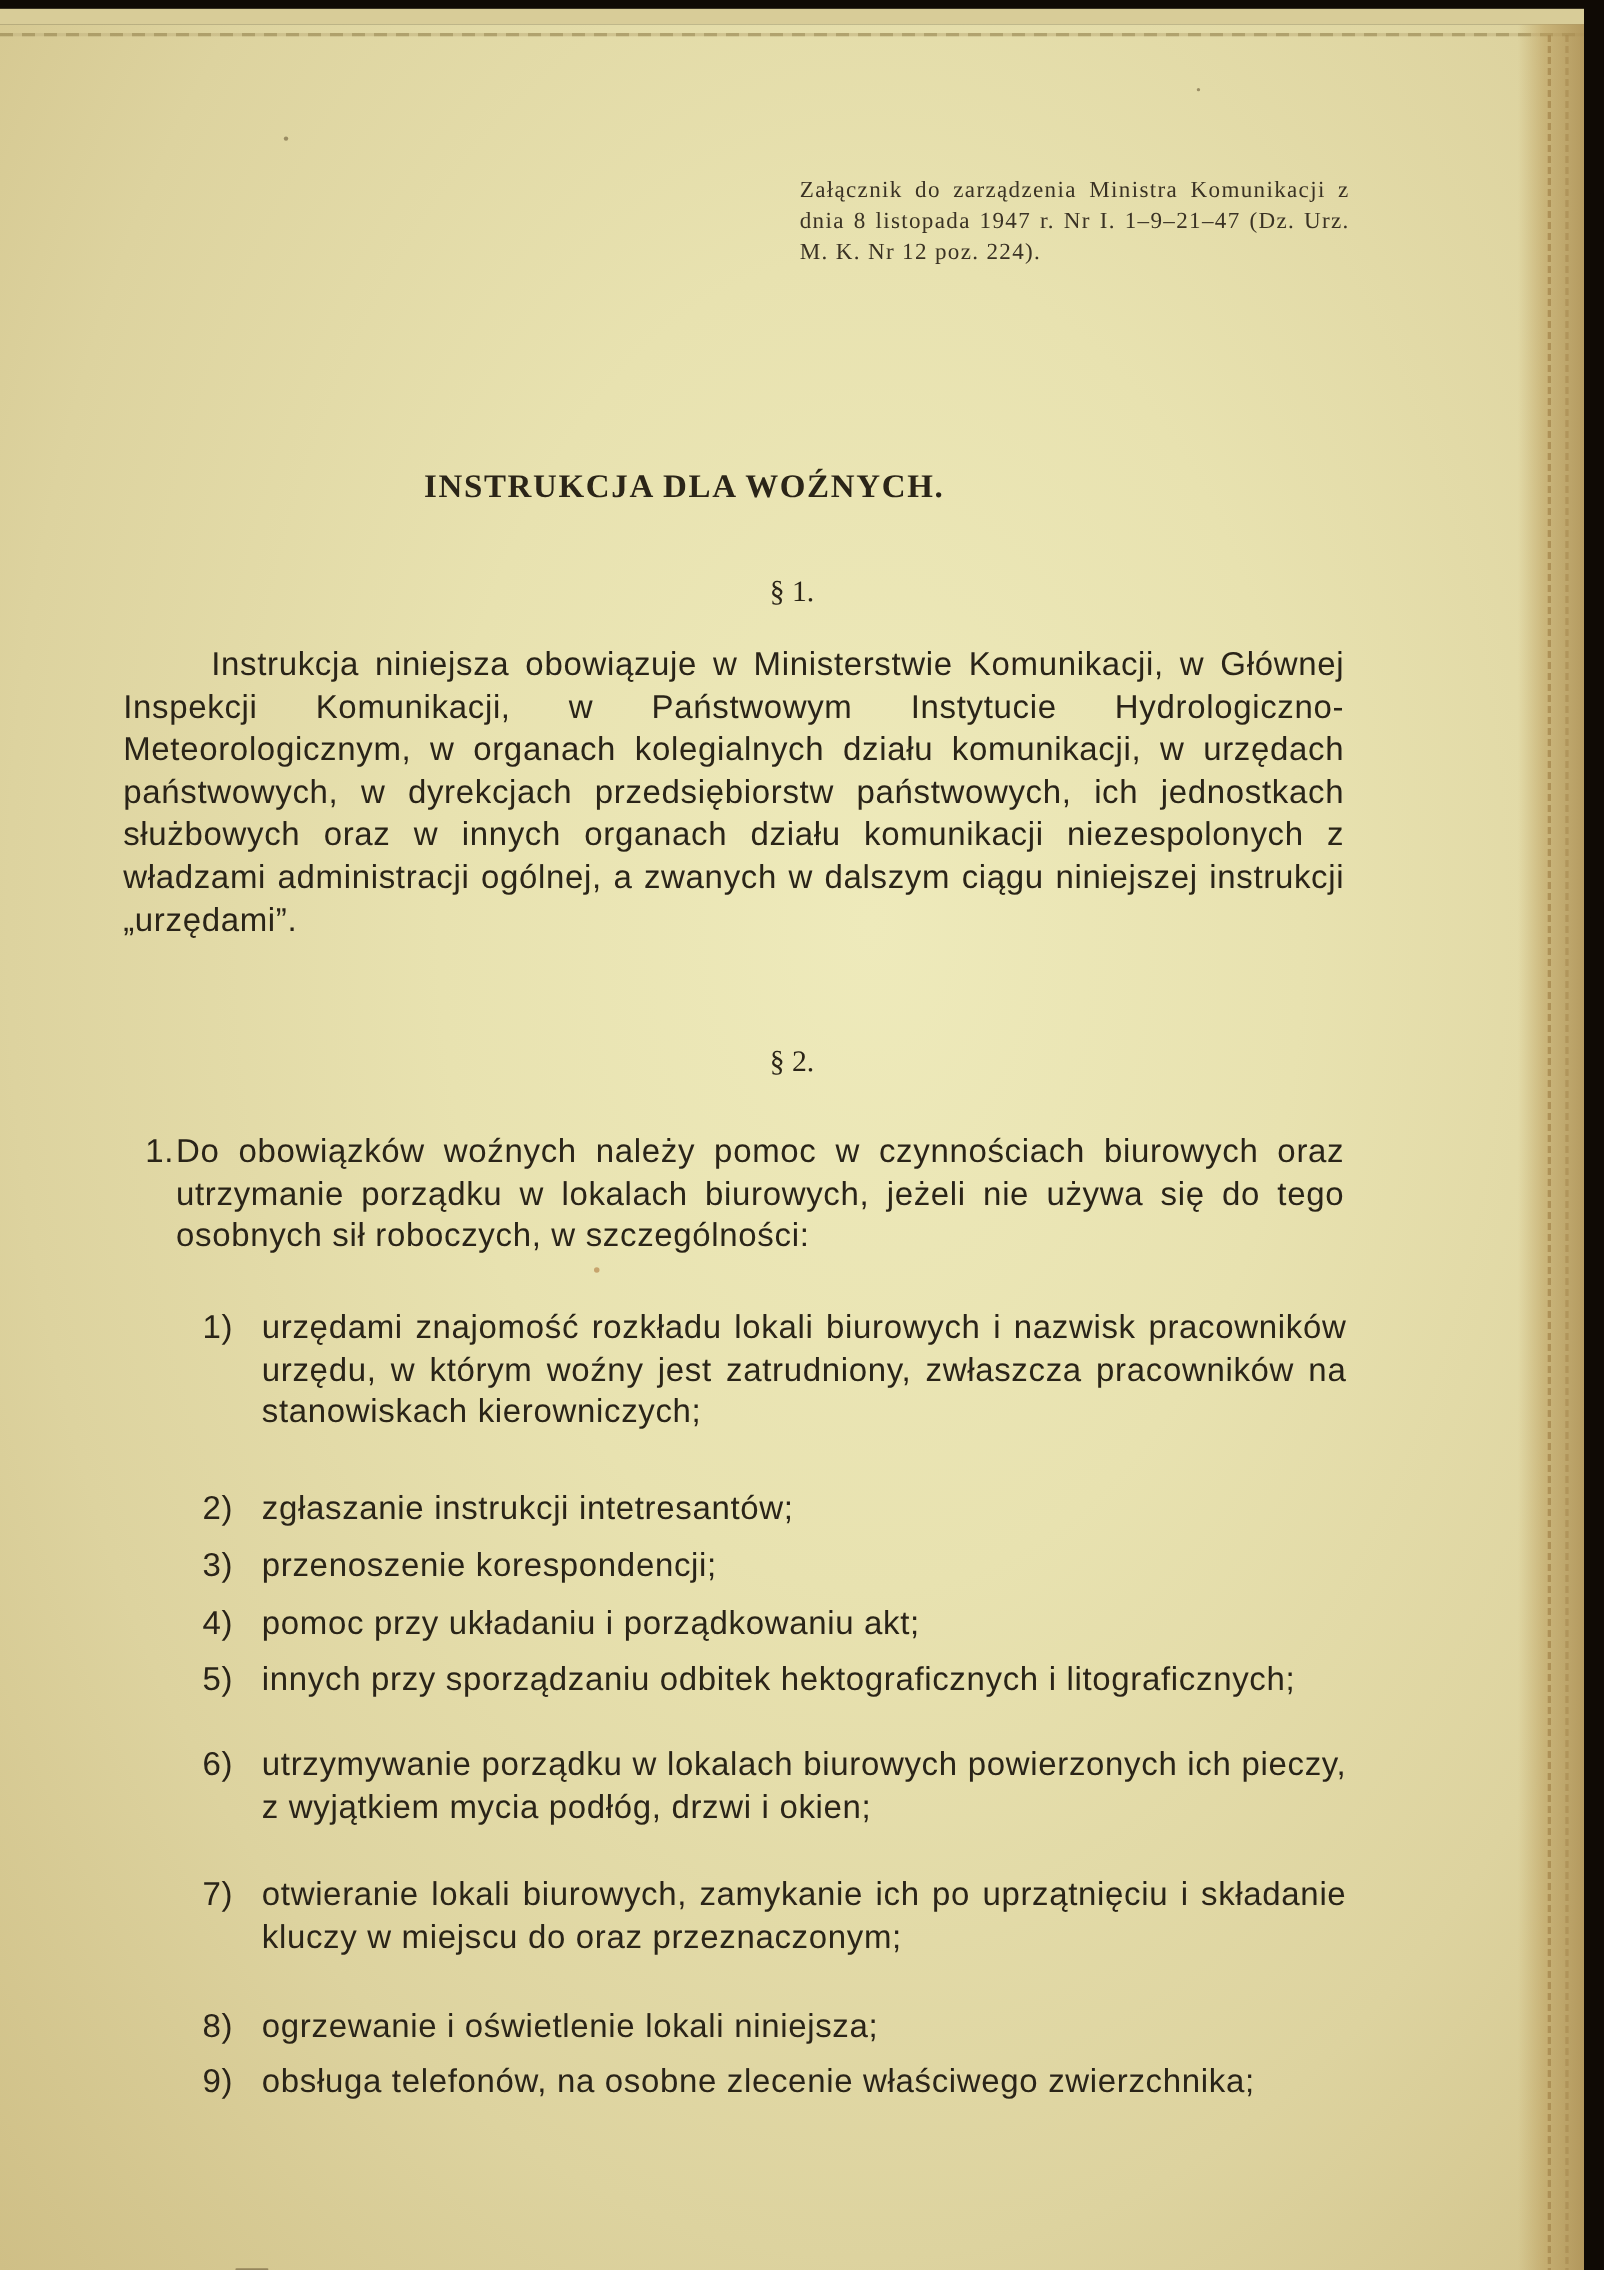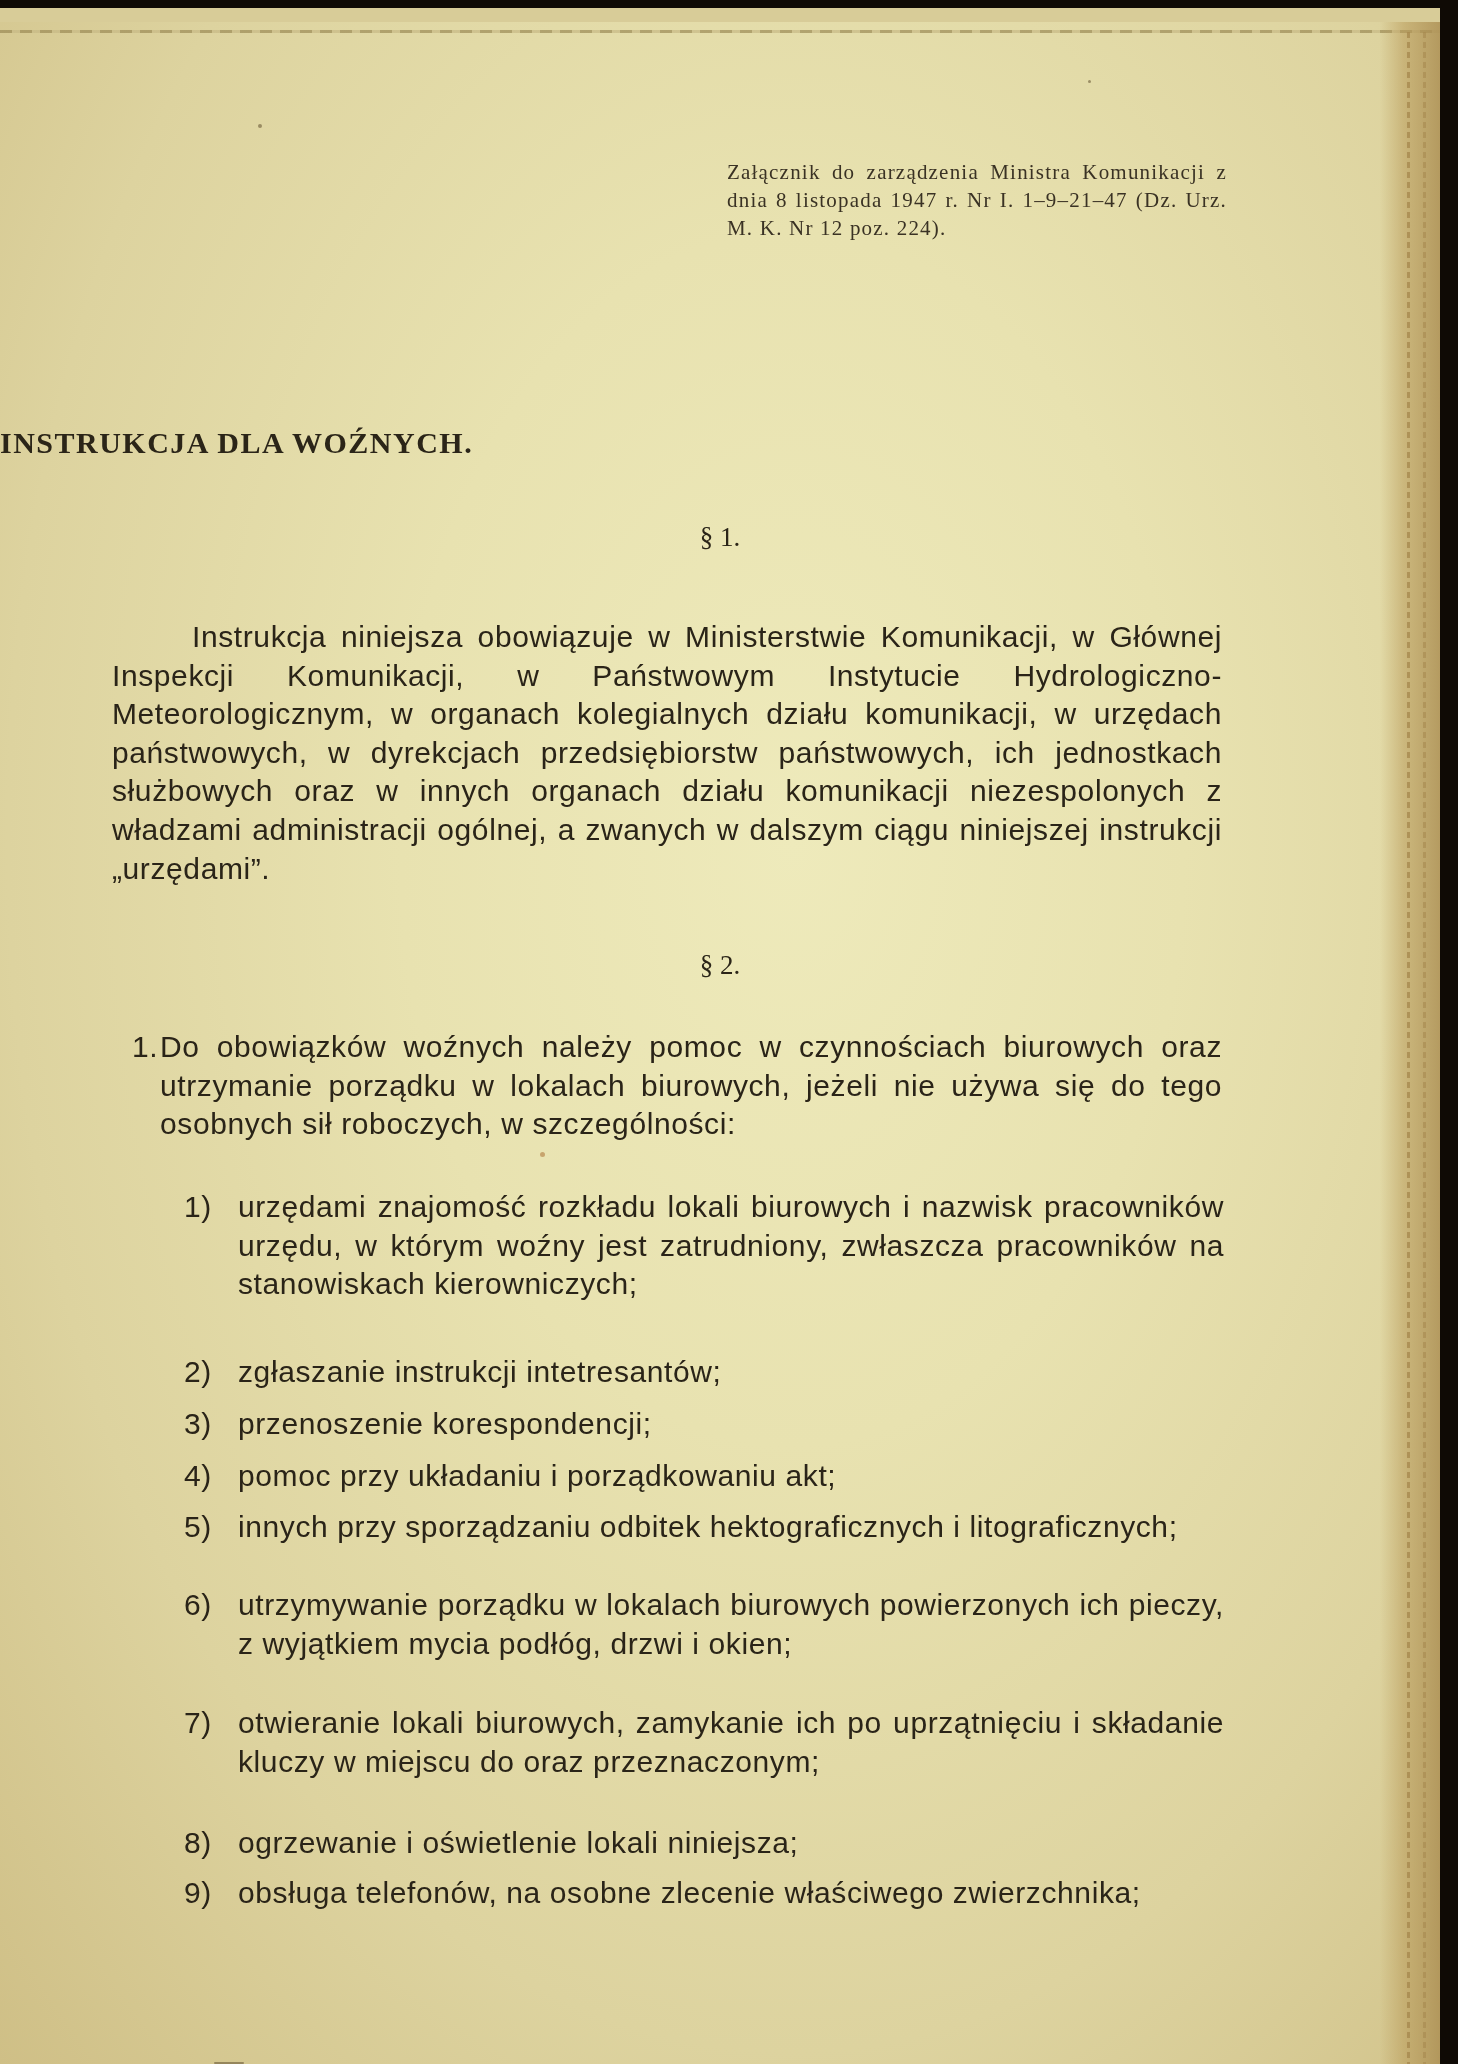--- a/index.html
+++ b/index.html
@@ -67,21 +67,21 @@
     line-height: 28px;
     letter-spacing: 1.2px;
     text-align: justify;
     color: #3a3224;
   }
   .title {
     position: absolute;
     left: 0;
     width: 1244px;
     top: 404px;
-    text-align: left;
+    text-align: center;
     font-size: 30px;
     letter-spacing: 1.5px;
     font-weight: bold;
     color: #2b2518;
   }
   .para-mark {
     position: absolute;
     left: 0;
     width: 1440px;
     text-align: center;
@@ -92,21 +92,21 @@
     position: absolute;
     font-family: "Liberation Sans Narrow", "Liberation Sans", "DejaVu Sans", sans-serif;
     font-size: 30px;
     line-height: 38.6px;
     color: #2a2418;
     text-align: justify;
     letter-spacing: 0.6px;
   }
   .p1 {
     left: 112px;
-    top: 596px;
+    top: 564px;
     width: 1110px;
     text-indent: 80px;
   }
   .item {
     position: absolute;
     left: 132px;
     width: 1090px;
   }
   .item-num {
     position: absolute;

